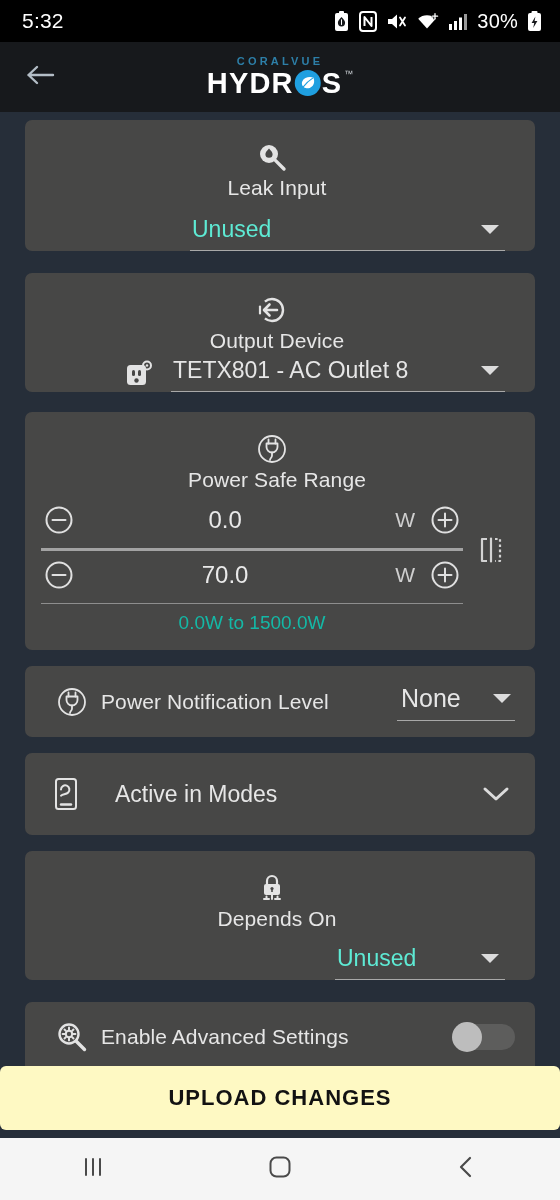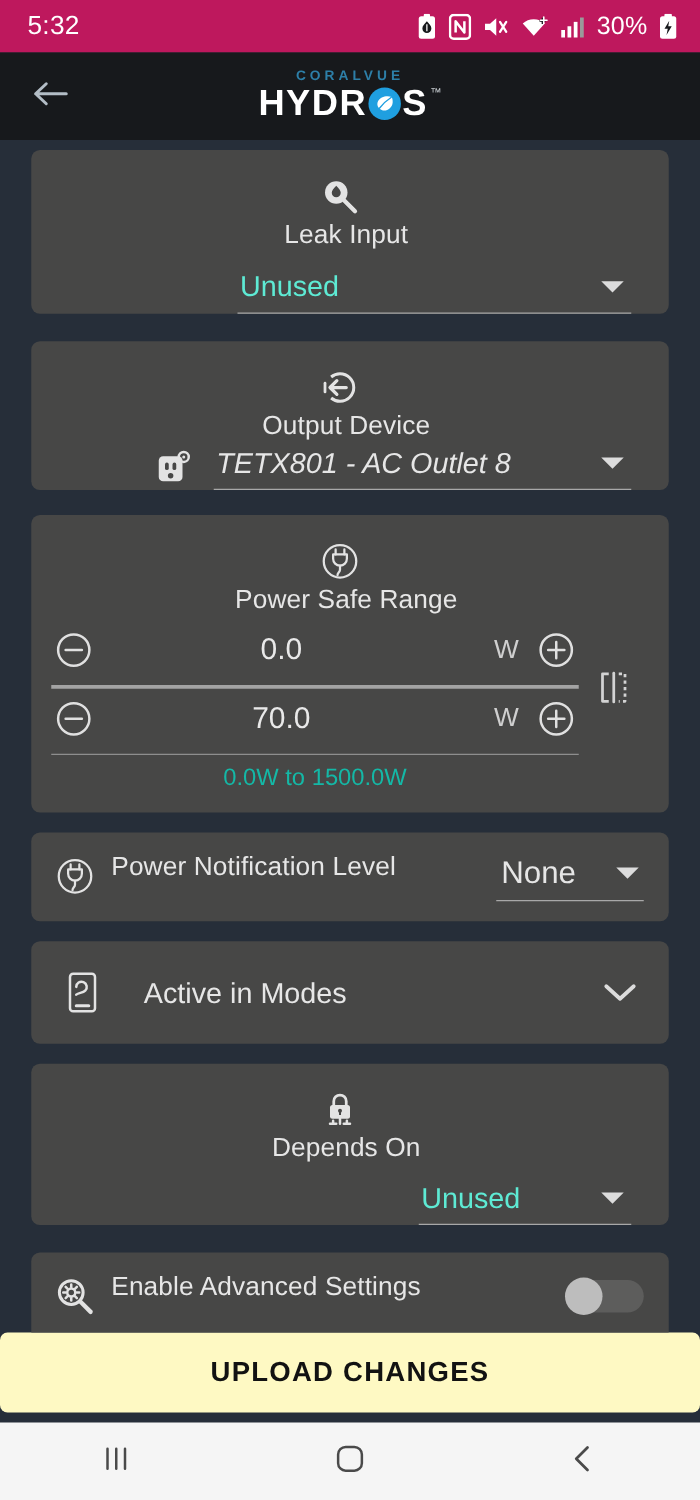--- a/index.html
+++ b/index.html
@@ -17,21 +17,21 @@
     width: 560px;
     height: 1200px;
     background: #262e39;
     display: flex;
     flex-direction: column;
   }
 
   
   .statusbar {
     height: 42px;
-    background: #be185d;
+    background: #000000;
     color: #ffffff;
     display: flex;
     align-items: center;
     padding: 0 18px 0 22px;
     flex: 0 0 auto;
   }
   .status-time { font-size: 21px; letter-spacing: .2px; }
   .status-right {
     margin-left: auto;
     display: flex;
@@ -168,21 +168,20 @@
     border-top: 9px solid #dcdcdc;
   }
 
   .row-select-leak {
     margin: 14px 30px 22px 165px;
   }
   .row-select-output {
     margin: 2px 30px 20px 100px;
     display: flex;
     align-items: center;
-    font-style: italic;
   }
   .outlet-ic {
     width: 34px; min-width: 34px;
     display: flex; align-items: center;
     margin-right: 12px;
     color: #e3e3e3;
   }
   .row-select-depends {
     margin: 12px 30px 22px 310px;
   }
@@ -232,21 +231,22 @@
     align-items: center;
     justify-content: center;
     color: #d3d3d3;
     align-self: center;
     cursor: pointer;
   }
 
   
   .row-card {
     display: flex;
-    padding: 16px 20px 16px 16px;
+    align-items: center;
+    padding: 16px 20px 16px 28px;
     min-height: 68px;
   }
   .row-card .card-title { flex: 0 0 auto; }
   .row-right {
     margin-left: auto;
     display: flex;
     align-items: center;
   }
   .mini-select {
     display: flex;

